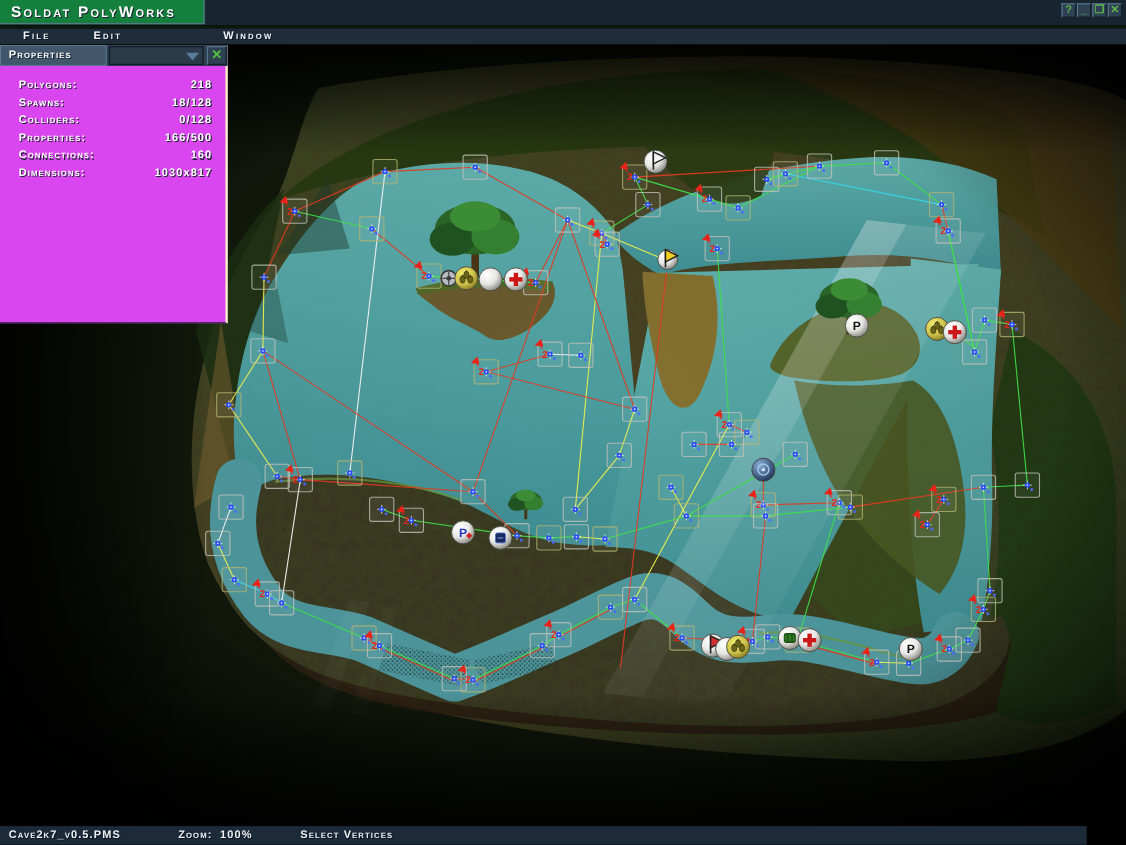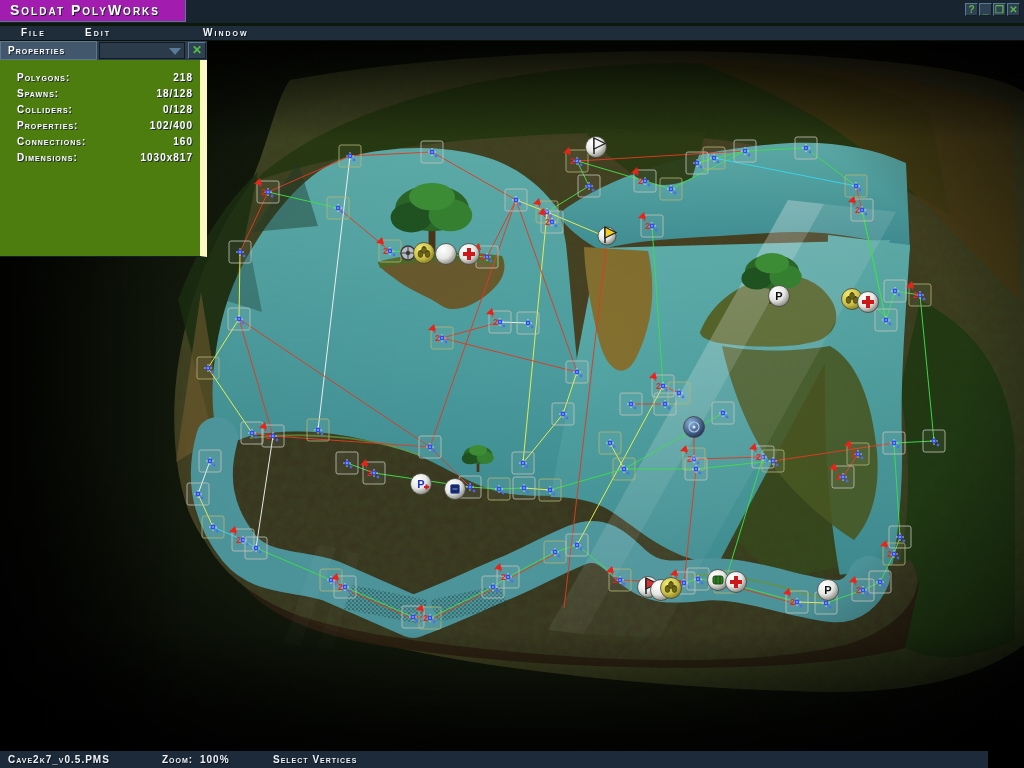--- a/index.html
+++ b/index.html
@@ -1,39 +1,39 @@
 <!DOCTYPE html>
 <html><head>
 <meta charset="utf-8">
 <style>
   html,body{margin:0;padding:0;background:#000;width:1024px;height:768px;overflow:hidden;
     font-family:"Liberation Sans",sans-serif;-webkit-font-smoothing:none;}
   #app{position:relative;width:1024px;height:768px;background:#000;}
   
   .titlebar{position:absolute;top:0;left:0;width:1024px;height:23px;background:#18242f;}
-  .title-tab{position:absolute;top:0;left:0;width:186px;height:22px;background:#a21caf;
+  .title-tab{position:absolute;top:0;left:0;width:186px;height:22px;background:#15803d;
     border:1px solid #5c7890;border-left:none;border-top:none;box-sizing:border-box;
     color:#fff;font-weight:bold;font-size:14px;letter-spacing:2px;font-variant:small-caps;
     line-height:21px;padding-left:10px;text-shadow:1px 1px 0 #1a242e;}
   .winbtns{position:absolute;top:3px;right:4px;display:flex;gap:1px;}
   .winbtn{width:13px;height:13px;background:#2e4254;border-top:1px solid #5a7a94;border-left:1px solid #5a7a94;
     border-right:1px solid #141f29;border-bottom:1px solid #141f29;box-sizing:border-box;
     color:#5fb44a;font-size:10px;font-weight:bold;line-height:11px;text-align:center;cursor:default;}
   .sep1{position:absolute;top:23px;left:0;width:1024px;height:3px;background:#0c180a;}
   
   .menubar{position:absolute;top:26px;left:0;width:1024px;height:14px;background:#1f2d3b;padding-left:26px;}
   .menuitem{position:absolute;top:0;height:14px;color:#f2f6fa;font-weight:bold;font-size:10px;
     letter-spacing:2px;font-variant:small-caps;line-height:14px;text-shadow:1px 1px 0 #0c141c;}
   .sep2{position:absolute;top:40px;left:0;width:1024px;height:1px;background:#0a1208;}
   
   #canvas{position:absolute;top:41px;left:0;width:1024px;height:710px;background:#05070a;}
   #map{position:absolute;top:0;left:0;}
   
-  #propPanel{position:absolute;top:0;left:0;width:207px;height:216px;background:#4d7c0f;
-    border-right:7px solid #fef9c3;border-bottom:1px solid #141f2b;box-sizing:border-box;}
+  #propPanel{position:absolute;top:0;left:0;width:207px;height:253px;background:#d946ef;
+    border-right:2px solid #fef9c3;border-bottom:1px solid #141f2b;box-sizing:border-box;}
   .prop-header{position:absolute;top:0;left:0;width:207px;height:19px;background:#2f3e4e;}
   .prop-tab{position:absolute;top:0;left:0;width:97px;height:19px;background:#42566c;
     border:1px solid #5c7890;box-sizing:border-box;color:#fff;font-weight:bold;font-size:10px;
     letter-spacing:1px;font-variant:small-caps;line-height:17px;padding-left:7px;text-shadow:1px 1px 0 #1a242e;}
   .prop-combo{position:absolute;top:1px;left:99px;width:86px;height:17px;background:#2c3b4a;
     border:1px solid #0e1a26;box-sizing:border-box;}
   .combo-arrow{position:absolute;right:3px;top:5px;width:0;height:0;
     border-left:6px solid transparent;border-right:6px solid transparent;border-top:7px solid #5a7a9a;}
   .prop-close{position:absolute;top:1px;left:188px;width:18px;height:17px;background:#2e4254;
     border-top:1px solid #5a7a94;border-left:1px solid #5a7a94;border-right:1px solid #141f29;
@@ -1194,21 +1194,21 @@
           <div class="prop-row">
             <span class="prop-label">Spawns:</span>
             <span class="prop-value">18/128</span>
           </div>
           <div class="prop-row">
             <span class="prop-label">Colliders:</span>
             <span class="prop-value">0/128</span>
           </div>
           <div class="prop-row">
             <span class="prop-label">Properties:</span>
-            <span class="prop-value">102/400</span>
+            <span class="prop-value">166/500</span>
           </div>
           <div class="prop-row">
             <span class="prop-label">Connections:</span>
             <span class="prop-value">160</span>
           </div>
           <div class="prop-row">
             <span class="prop-label">Dimensions:</span>
             <span class="prop-value">1030x817</span>
           </div>
         </div>

